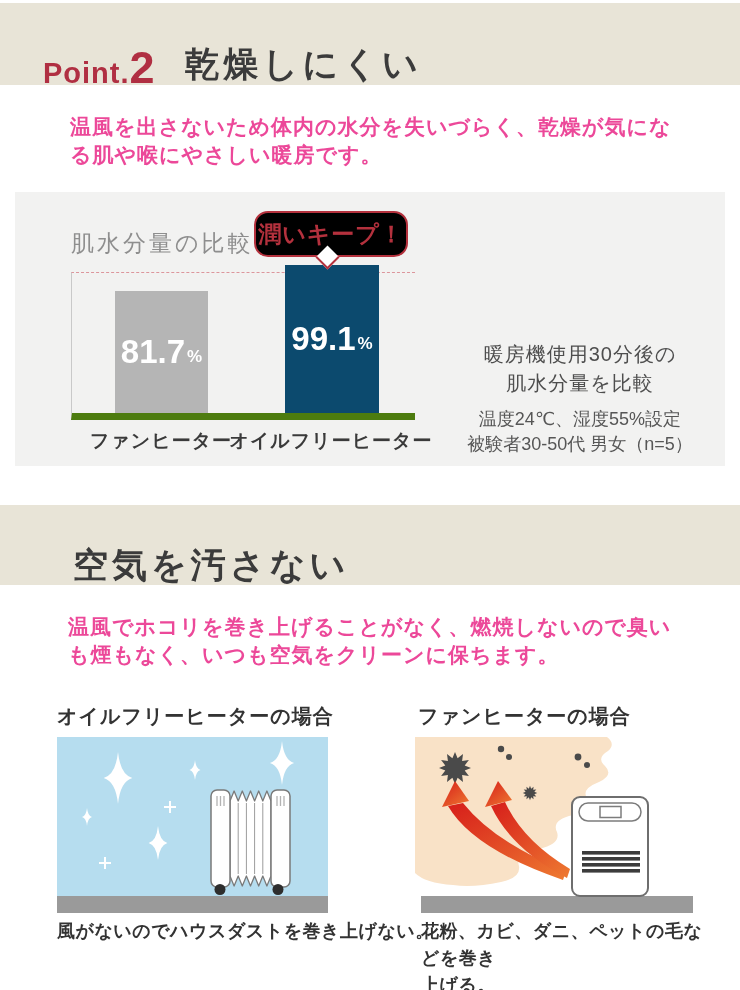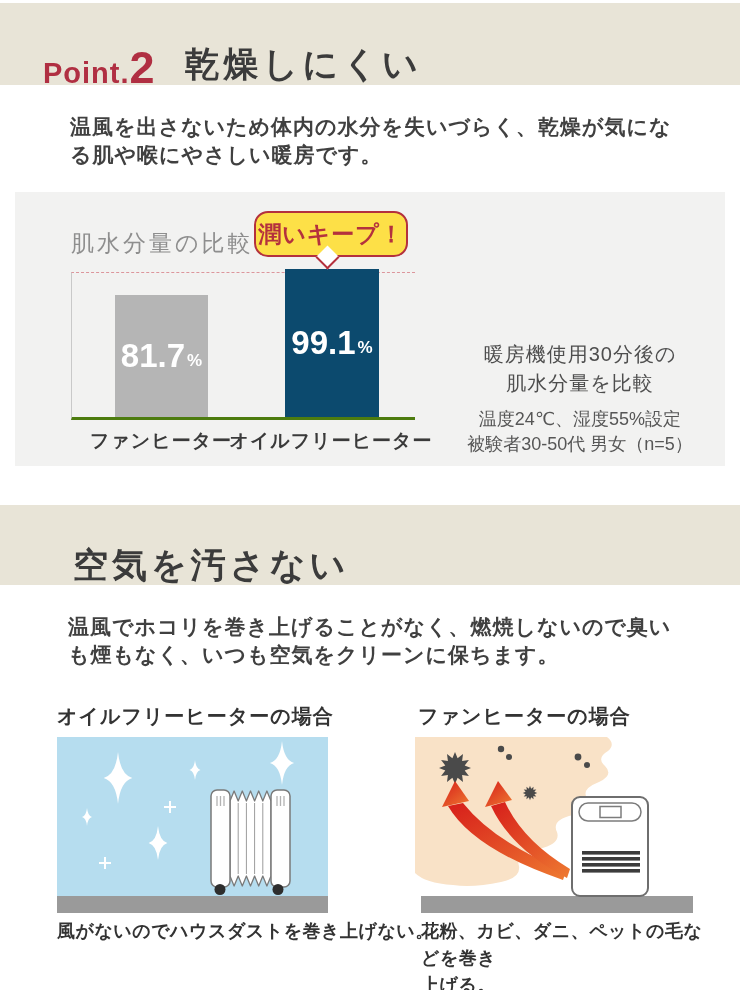--- a/index.html
+++ b/index.html
@@ -10,30 +10,30 @@
   .band { position:absolute; left:0; width:740px; background:#e8e4d7; display:flex; align-items:center; padding-left:43px; }
   .band2 { top:3px; height:82px; }
   .band3 { top:505px; height:80px; }
   .pt-prefix { color:#b02f42; font-weight:bold; font-size:29px; letter-spacing:1px; }
   .pt-num { color:#b02f42; font-weight:bold; font-size:45px; letter-spacing:0; }
   .band-title { color:#3b3b3b; font-weight:bold; font-size:35px; letter-spacing:4px; margin-left:30px; }
   .band .grp { position:relative; top:24px; }
   .band .band-title { position:relative; top:20px; }
 
   
-  .lead { position:absolute; color:#404040; font-size:21px; line-height:1.33; font-weight:600; letter-spacing:1px; white-space:pre-line; }
+  .lead { position:absolute; color:#ec4899; font-size:21px; line-height:1.33; font-weight:600; letter-spacing:1px; white-space:pre-line; }
   .lead2 { left:70px; top:113px; width:620px; }
   .lead3 { left:68px; top:613px; width:625px; }
 
   
   .panel { position:absolute; left:15px; top:192px; width:710px; height:274px; background:#f2f2f1; }
   .chart-title { position:absolute; left:56px; top:36px; color:#8e8e8e; font-size:23px; letter-spacing:3px; font-weight:500; }
-  .bubble { position:absolute; left:239px; top:19px; width:154px; height:46px; background:#fde047; border:2px solid #b4313d; border-radius:14px; display:flex; align-items:center; justify-content:center; color:#b4313d; font-size:23px; font-weight:bold; letter-spacing:1px; z-index:3; }
+  .bubble { position:absolute; left:239px; top:19px; width:154px; height:46px; background:#000000; border:2px solid #b4313d; border-radius:14px; display:flex; align-items:center; justify-content:center; color:#b4313d; font-size:23px; font-weight:bold; letter-spacing:1px; z-index:3; }
   .bubble-tip { position:absolute; left:304px; top:57px; width:17px; height:17px; background:#fff; border-right:2px solid #b4313d; border-bottom:2px solid #b4313d; transform:rotate(45deg); z-index:4; }
-  .plot { position:absolute; left:56px; top:80px; width:344px; height:148px; border-left:1px solid #c9c9c9; border-bottom:3px solid #4d7c0f; border-top:1px dashed #dc969c; }
+  .plot { position:absolute; left:56px; top:80px; width:344px; height:148px; border-left:1px solid #c9c9c9; border-bottom:7px solid #4d7c0f; border-top:1px dashed #dc969c; }
   .bar { position:absolute; bottom:0; display:flex; align-items:center; justify-content:center; color:#fff; }
   .bar-fan { left:43px; width:93px; }
   .bar-oil { left:213px; width:94px; }
   .bar .num { font-size:33px; font-weight:bold; letter-spacing:0; }
   .bar .pct { font-size:17px; font-weight:bold; margin-left:2px; margin-top:10px; }
   .bar-label { position:absolute; top:236px; width:220px; text-align:center; color:#3a3a3a; font-size:19px; font-weight:600; letter-spacing:1px; }
   .bl-fan { left:36px; }
   .bl-oil { left:206px; }
   .note { position:absolute; left:420px; top:148px; width:290px; text-align:center; }
   .note-big { color:#4e4e4e; font-size:20px; line-height:1.45; font-weight:500; letter-spacing:1px; }

